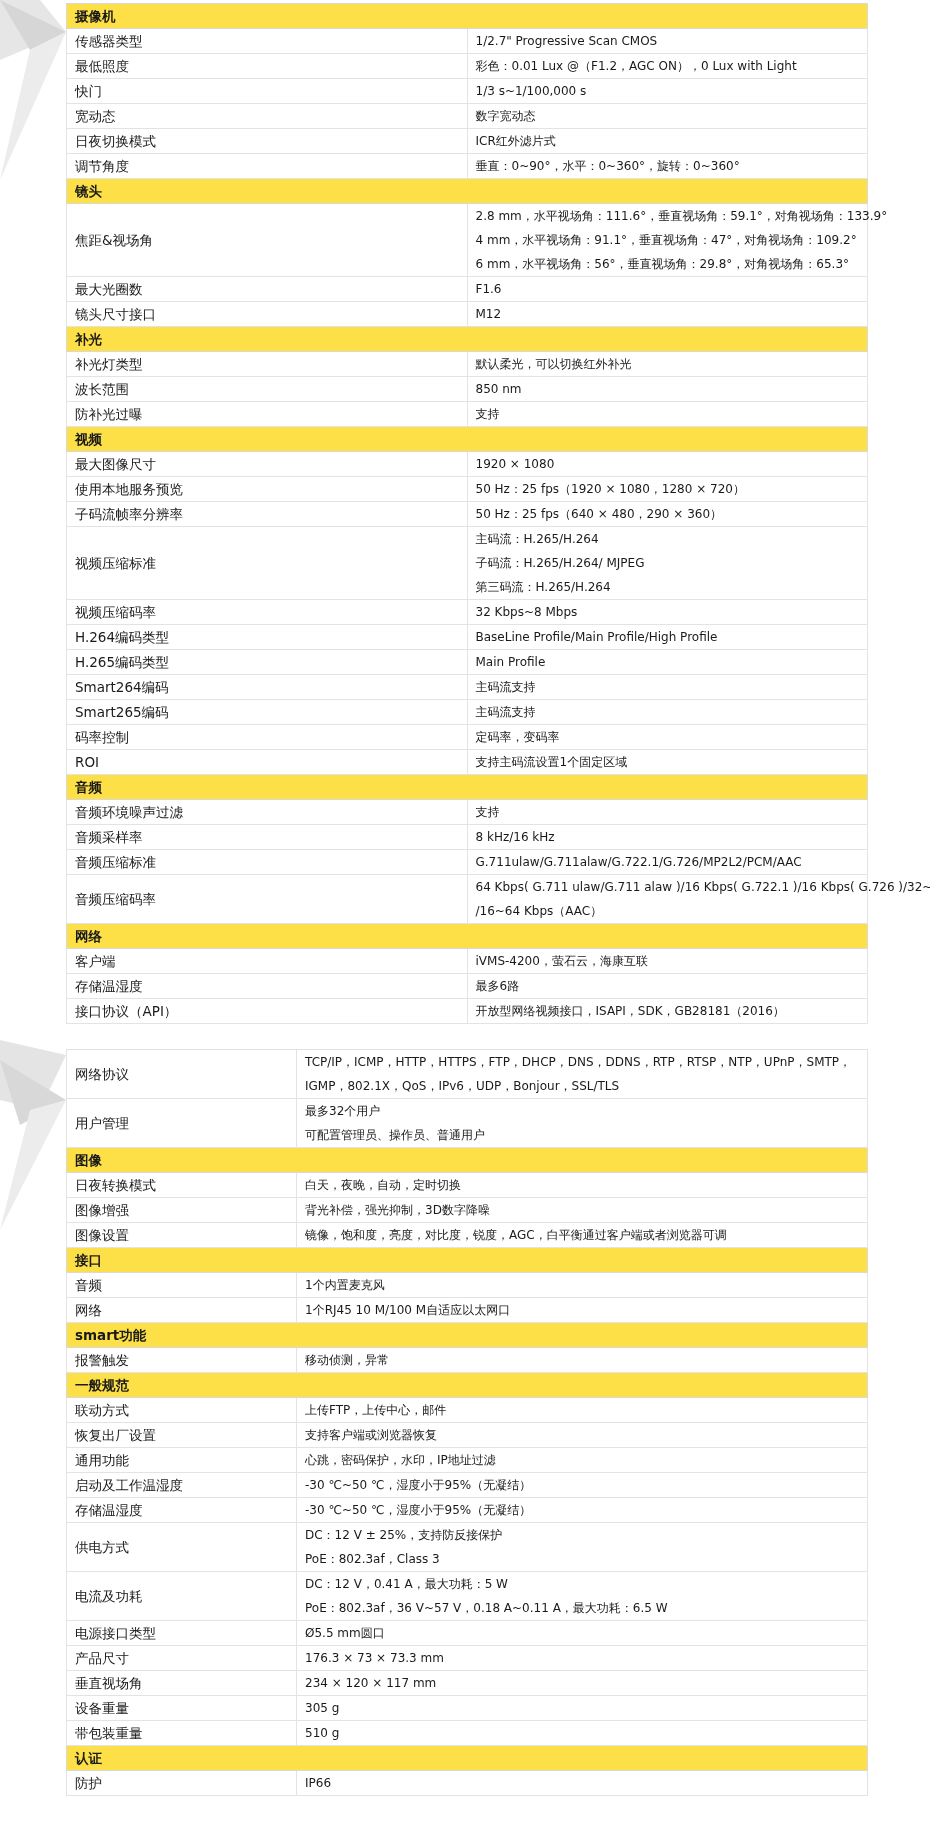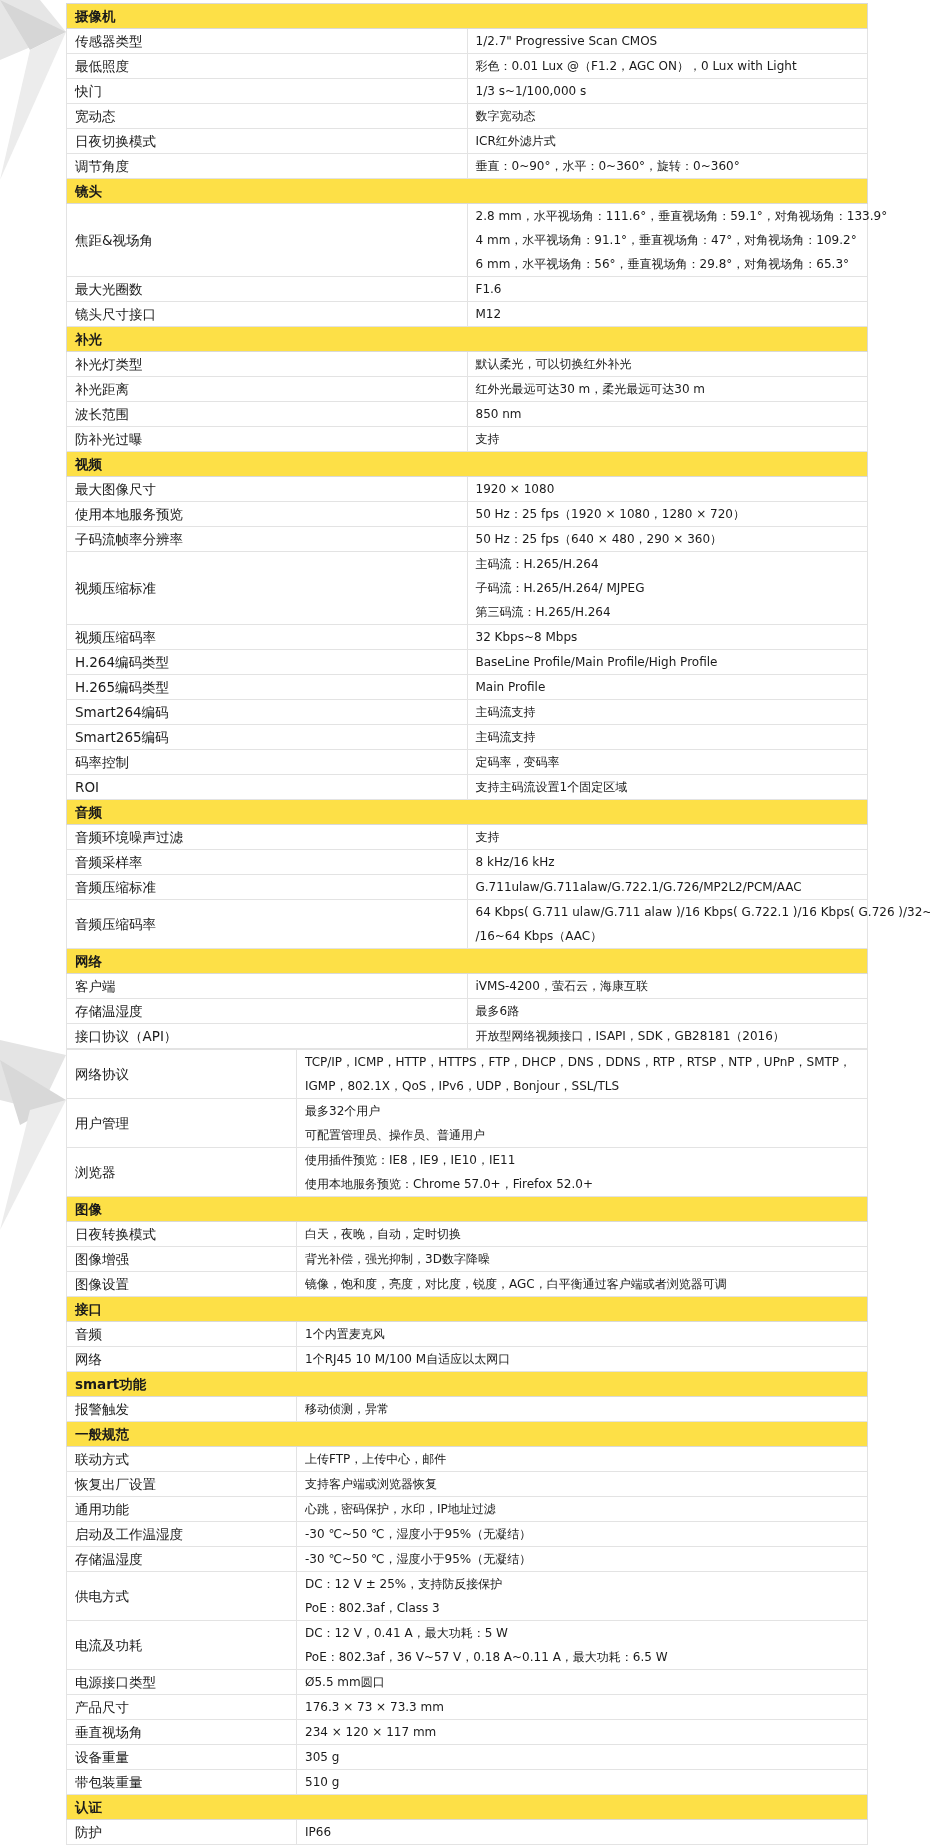--- a/index.html
+++ b/index.html
@@ -94,26 +94,20 @@
       <tr class="sec">
         <td colspan="2">补光</td>
       </tr>
       <tr>
         <td class="k">补光灯类型</td>
         <td class="v">
           <span class="ln">默认柔光，可以切换红外补光</span>
         </td>
       </tr>
       <tr>
-        <td class="k">补光距离</td>
-        <td class="v">
-          <span class="ln">红外光最远可达30 m，柔光最远可达30 m</span>
-        </td>
-      </tr>
-      <tr>
         <td class="k">波长范围</td>
         <td class="v">
           <span class="ln">850 nm</span>
         </td>
       </tr>
       <tr>
         <td class="k">防补光过曝</td>
         <td class="v">
           <span class="ln">支持</span>
         </td>
@@ -249,27 +243,20 @@
           <span class="ln">IGMP，802.1X，QoS，IPv6，UDP，Bonjour，SSL/TLS</span>
         </td>
       </tr>
       <tr>
         <td class="k">用户管理</td>
         <td class="v">
           <span class="ln">最多32个用户</span>
           <span class="ln">可配置管理员、操作员、普通用户</span>
         </td>
       </tr>
-      <tr>
-        <td class="k">浏览器</td>
-        <td class="v">
-          <span class="ln">使用插件预览：IE8，IE9，IE10，IE11</span>
-          <span class="ln">使用本地服务预览：Chrome 57.0+，Firefox 52.0+</span>
-        </td>
-      </tr>
       <tr class="sec">
         <td colspan="2">图像</td>
       </tr>
       <tr>
         <td class="k">日夜转换模式</td>
         <td class="v">
           <span class="ln">白天，夜晚，自动，定时切换</span>
         </td>
       </tr>
       <tr>

